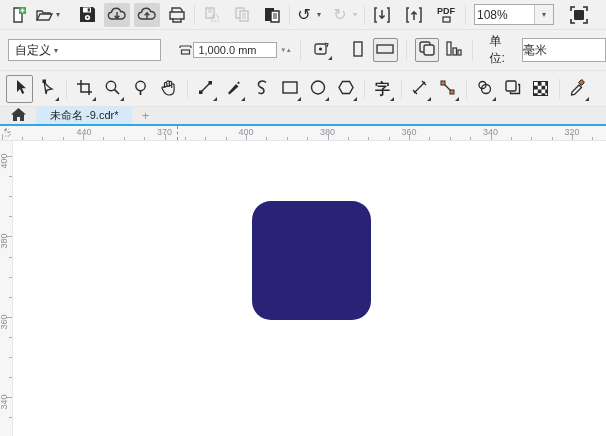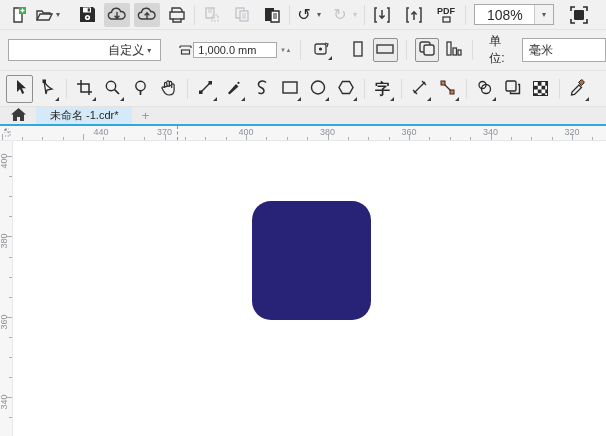--- a/index.html
+++ b/index.html
@@ -11,36 +11,36 @@
   
   .std-toolbar { height:30px; background:#f1f1f2; border-bottom:1px solid #e3e3e4; padding-left:6px; }
   .btn { display:flex; align-items:center; justify-content:center; width:26px; height:24px; border-radius:2px; cursor:default; }
   .btn.active { background:#d6d6d6; }
   .btn svg { display:block; }
   .caret { font-size:8px; color:#5a5a5a; width:10px; text-align:center; }
   .caret.dis { color:#c4c8cc; }
   .sep { width:1px; height:20px; background:#dddddd; margin:0 4px; }
   .combo { display:flex; align-items:center; height:21px; background:#fff; border:1px solid #a9a9a9; }
   .zoom-combo { width:80px; margin:0 4px; }
-  .zoom-combo .val { flex:1; padding-left:12px; font-size:14px; }
+  .zoom-combo .val { flex:1; padding-left:2px; font-size:12px; }
   .zoom-combo .dd { width:19px; height:100%; border-left:1px solid #c9c9c9; background:#f2f2f2; display:flex; align-items:center; justify-content:center; }
 
   
   .prop-bar { height:41px; background:#f1f1f2; border-bottom:1px solid #e3e3e4; padding-left:8px; }
-  .preset { width:157px; height:22px; justify-content:flex-end; padding:0 6px; }
+  .preset { width:157px; height:22px; justify-content:flex-start; padding:0 6px; }
   .size-group { display:flex; flex-direction:column; gap:2px; margin-left:16px; }
   .size-row { display:flex; align-items:center; height:28px; }
   .size-glyph { width:16px; display:flex; justify-content:center; }
   .size-field { width:84px; height:16px; background:#fff; border:1px solid #a9a9a9; font-size:11px; padding-left:4px; display:flex; align-items:center; }
   .spin { font-size:7px; color:#7a7a7a; letter-spacing:2px; margin-left:4px; }
   .pbtn { position:relative; display:flex; align-items:center; justify-content:center; width:25px; height:24px; border-radius:2px; border:1px solid transparent; }
   .pbtn.sel { border-color:#8f8f8f; background:#ececec; }
   .flyout { position:absolute; right:1px; bottom:1px; width:0; height:0; border-left:4px solid transparent; border-bottom:4px solid #3c3c3c; }
   .units-lab { margin:0 6px 0 10px; color:#1f1f1f; }
-  .units-combo { width:86px; height:24px; padding-left:6px; }
+  .units-combo { width:86px; height:24px; }
 
   
   .toolbox { height:36px; background:#f1f1f2; border-bottom:1px solid #e3e3e4; padding-left:6px; }
   .tool { position:relative; display:flex; align-items:center; justify-content:center; width:27px; height:28px; border:1px solid transparent; border-radius:2px; margin-right:1px; }
   .tool.sel { border-color:#8f8f8f; }
   .text-tool-glyph { font-size:15px; font-weight:bold; color:#2b2b2b; line-height:1; }
 
   
   .tabbar { height:17px; background:#ececec; display:flex; align-items:stretch; }
   .home-tab { width:36px; display:flex; align-items:center; justify-content:center; }
@@ -380,21 +380,21 @@
   </div>
 </div>
 
 <div class="tabbar">
   <div class="home-tab">
     <span><svg width="15" height="13" viewBox="0 0 15 13">
           <path d="M7.5 0L0 6.5h2V13h4V9h3v4h4V6.5h2z" fill="#3b3b3b"></path>
         </svg></span>
   </div>
   <div class="tab active">
-    <span>未命名 -1.cdr*</span>
+    <span>未命名 -9.cdr*</span>
   </div>
   <div class="newtab">
     <span>+</span>
   </div>
 </div>
 <div class="accent"></div>
 
 <div class="hruler">
   <span class="corner-glyph"><svg width="13" height="13" viewBox="0 0 13 13">
         <path d="M2 2l5 5M2 2v4M2 2h4" fill="none" stroke="#8a929a" stroke-width="1.2" stroke-dasharray="2 1.5"></path>
@@ -424,21 +424,21 @@
     <div class="htick" style="left: 409px; height: 6px;"></div>
     <div class="htick" style="left: 429.375px; height: 3px;"></div>
     <div class="htick" style="left: 449.75px; height: 3px;"></div>
     <div class="htick" style="left: 470.125px; height: 3px;"></div>
     <div class="htick" style="left: 490.5px; height: 6px;"></div>
     <div class="htick" style="left: 510.875px; height: 3px;"></div>
     <div class="htick" style="left: 531.25px; height: 3px;"></div>
     <div class="htick" style="left: 551.625px; height: 3px;"></div>
     <div class="htick" style="left: 572px; height: 6px;"></div>
     <div class="htick" style="left: 592.375px; height: 3px;"></div>
-    <span class="lab" style="left: 101px;">440</span>
+    <span class="lab" style="left: 84px;">440</span>
     <span class="lab" style="left: 164.5px;">370</span>
     <span class="lab" style="left: 246px;">400</span>
     <span class="lab" style="left: 327.5px;">380</span>
     <span class="lab" style="left: 409px;">360</span>
     <span class="lab" style="left: 490.5px;">340</span>
     <span class="lab" style="left: 572px;">320</span>
   </div>
 
 <div class="doc-area">
   <div class="shape" style="left: 252px; top: 60px; width: 119px; height: 119px; border-radius: 19px; background: rgb(41, 35, 119);"></div>

